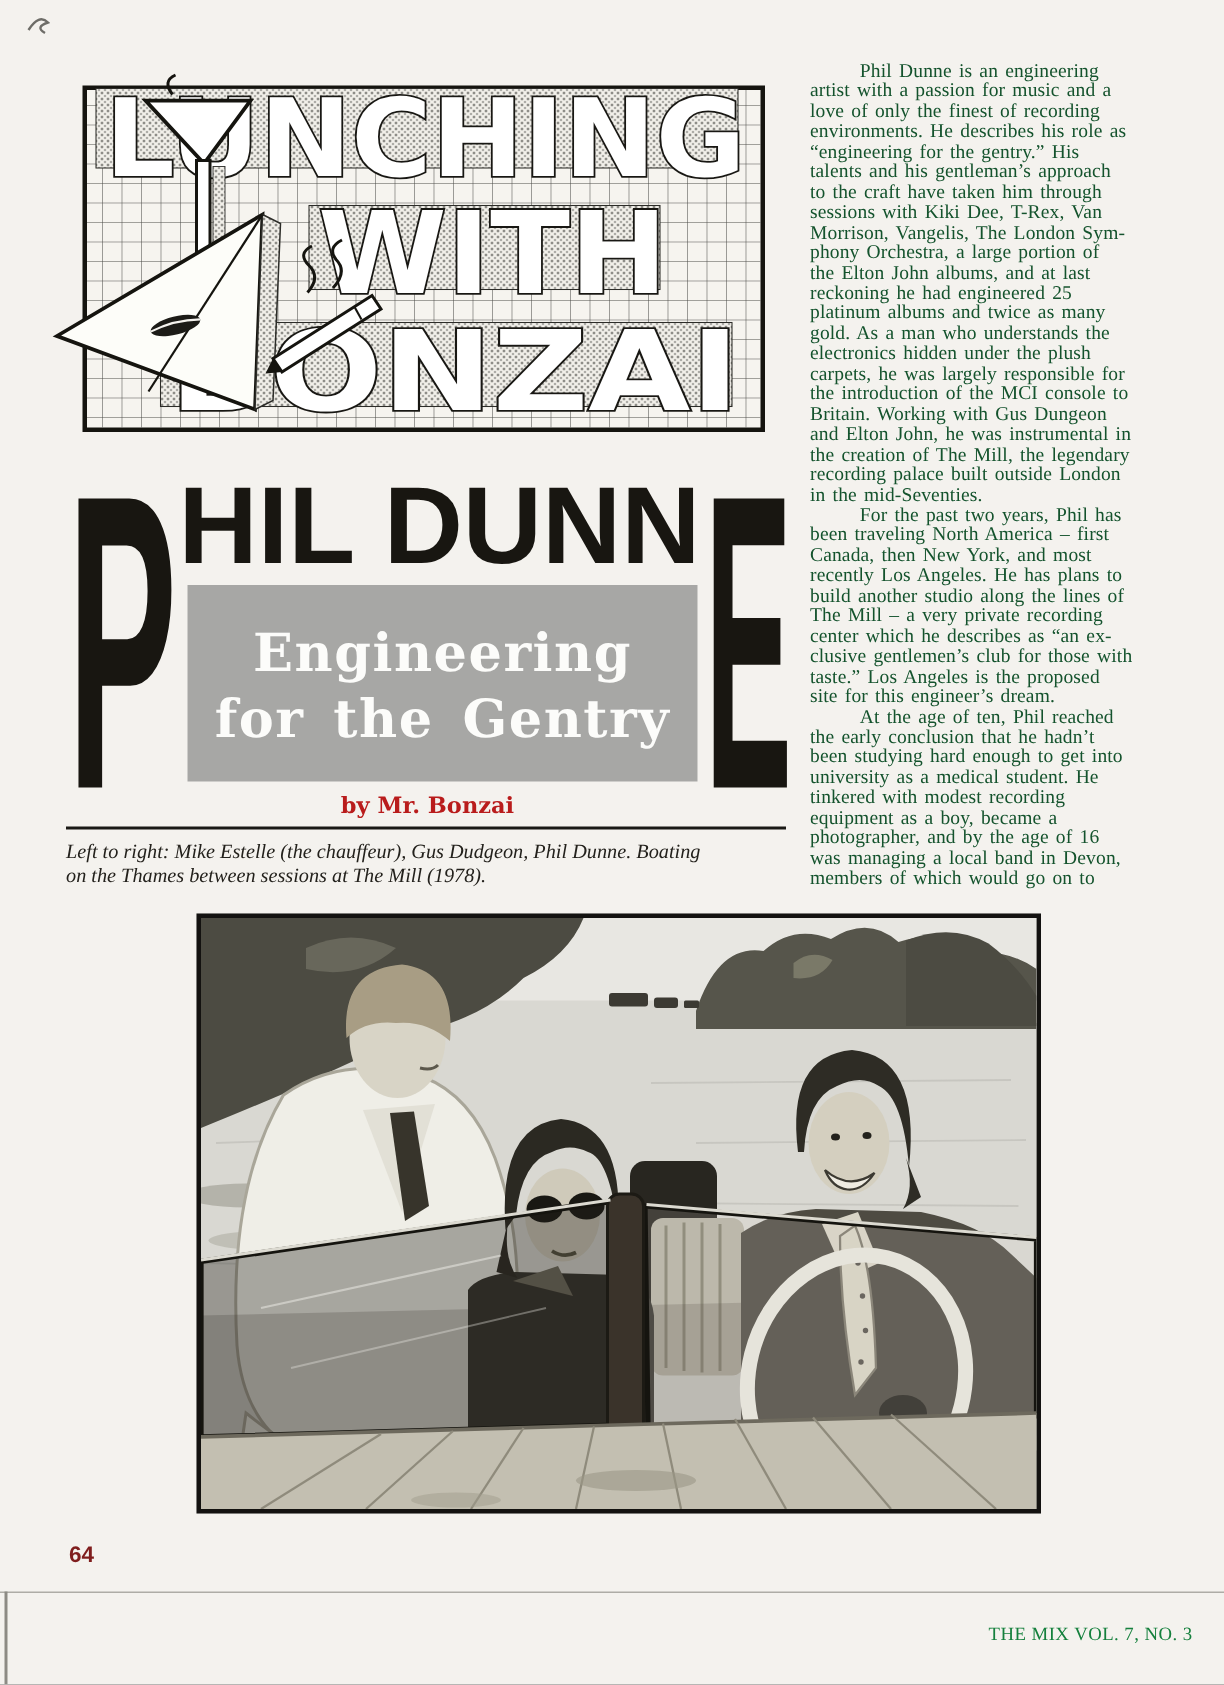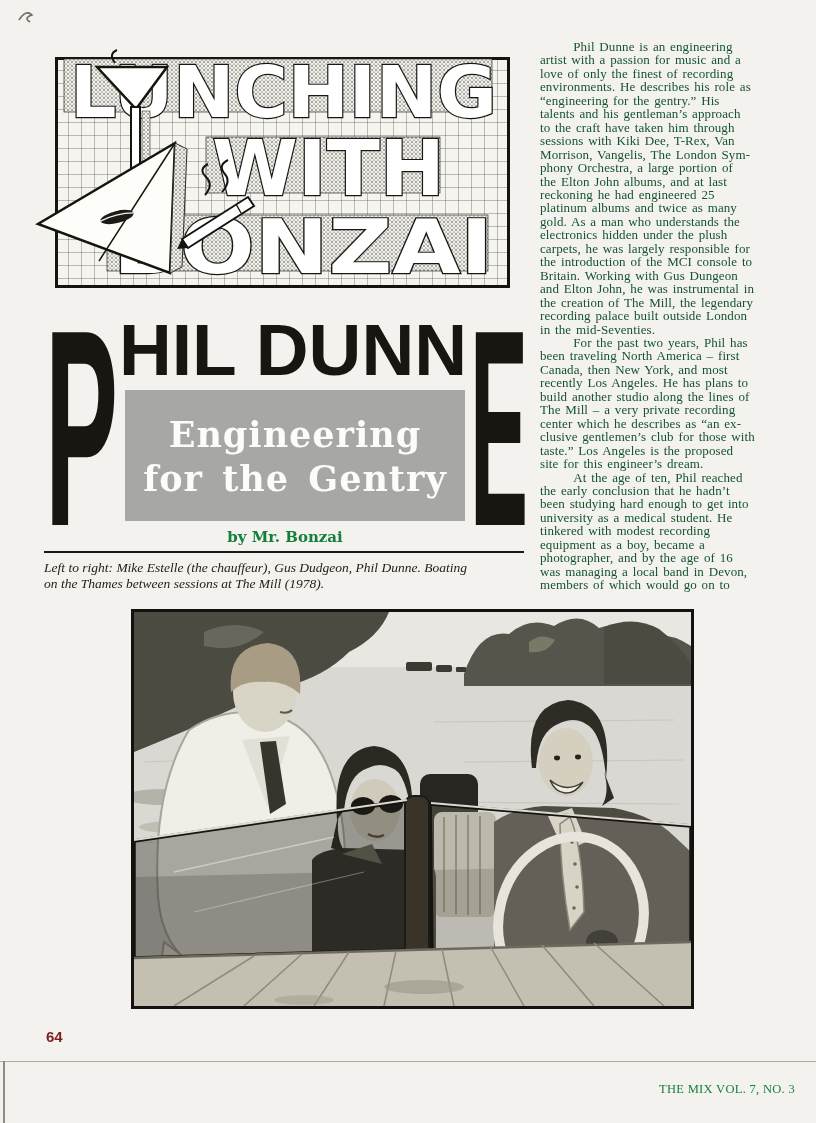--- a/index.html
+++ b/index.html
@@ -11,21 +11,21 @@
   
   .logo-box{position:absolute;left:55px;top:57px;width:455px;height:231px;}
   .logo-box svg{overflow:visible;}
   .lg-main{font-family:"DejaVu Sans",sans-serif;font-weight:700;fill:#ffffff;
            stroke:#181713;stroke-width:2.4;paint-order:stroke fill;}
   
   .headline{position:absolute;left:40px;top:318px;width:492px;height:214px;}
   .hl-text{font-family:"Liberation Sans",sans-serif;font-weight:700;fill:#181611;}
   .hl-sub{font-family:"DejaVu Serif",serif;font-weight:700;fill:#fcfcfa;letter-spacing:1px;}
   .byline{position:absolute;left:44px;top:528px;width:482px;text-align:center;
-          font-family:"DejaVu Serif",serif;font-weight:700;font-size:15px;color:#15803d;}
+          font-family:"DejaVu Serif",serif;font-weight:700;font-size:15px;color:#b91c1c;}
   .rule{position:absolute;left:44px;top:551px;width:480px;height:2px;background:#1a1915;}
   .caption{position:absolute;left:44px;top:560px;width:505px;
            font-style:italic;font-size:13.5px;line-height:15.5px;white-space:pre-line;color:#23211c;}
   
   .article{position:absolute;left:540px;top:40px;width:262px;
            font-size:13px;line-height:13.45px;letter-spacing:.1px;word-spacing:1.4px;color:#14532d;}
   .article p{margin:0;white-space:pre-line;}
   
   .photo{position:absolute;left:131px;top:609px;width:563px;height:400px;
          border:3px solid #131210;box-sizing:border-box;background:#d9d8d2;}

